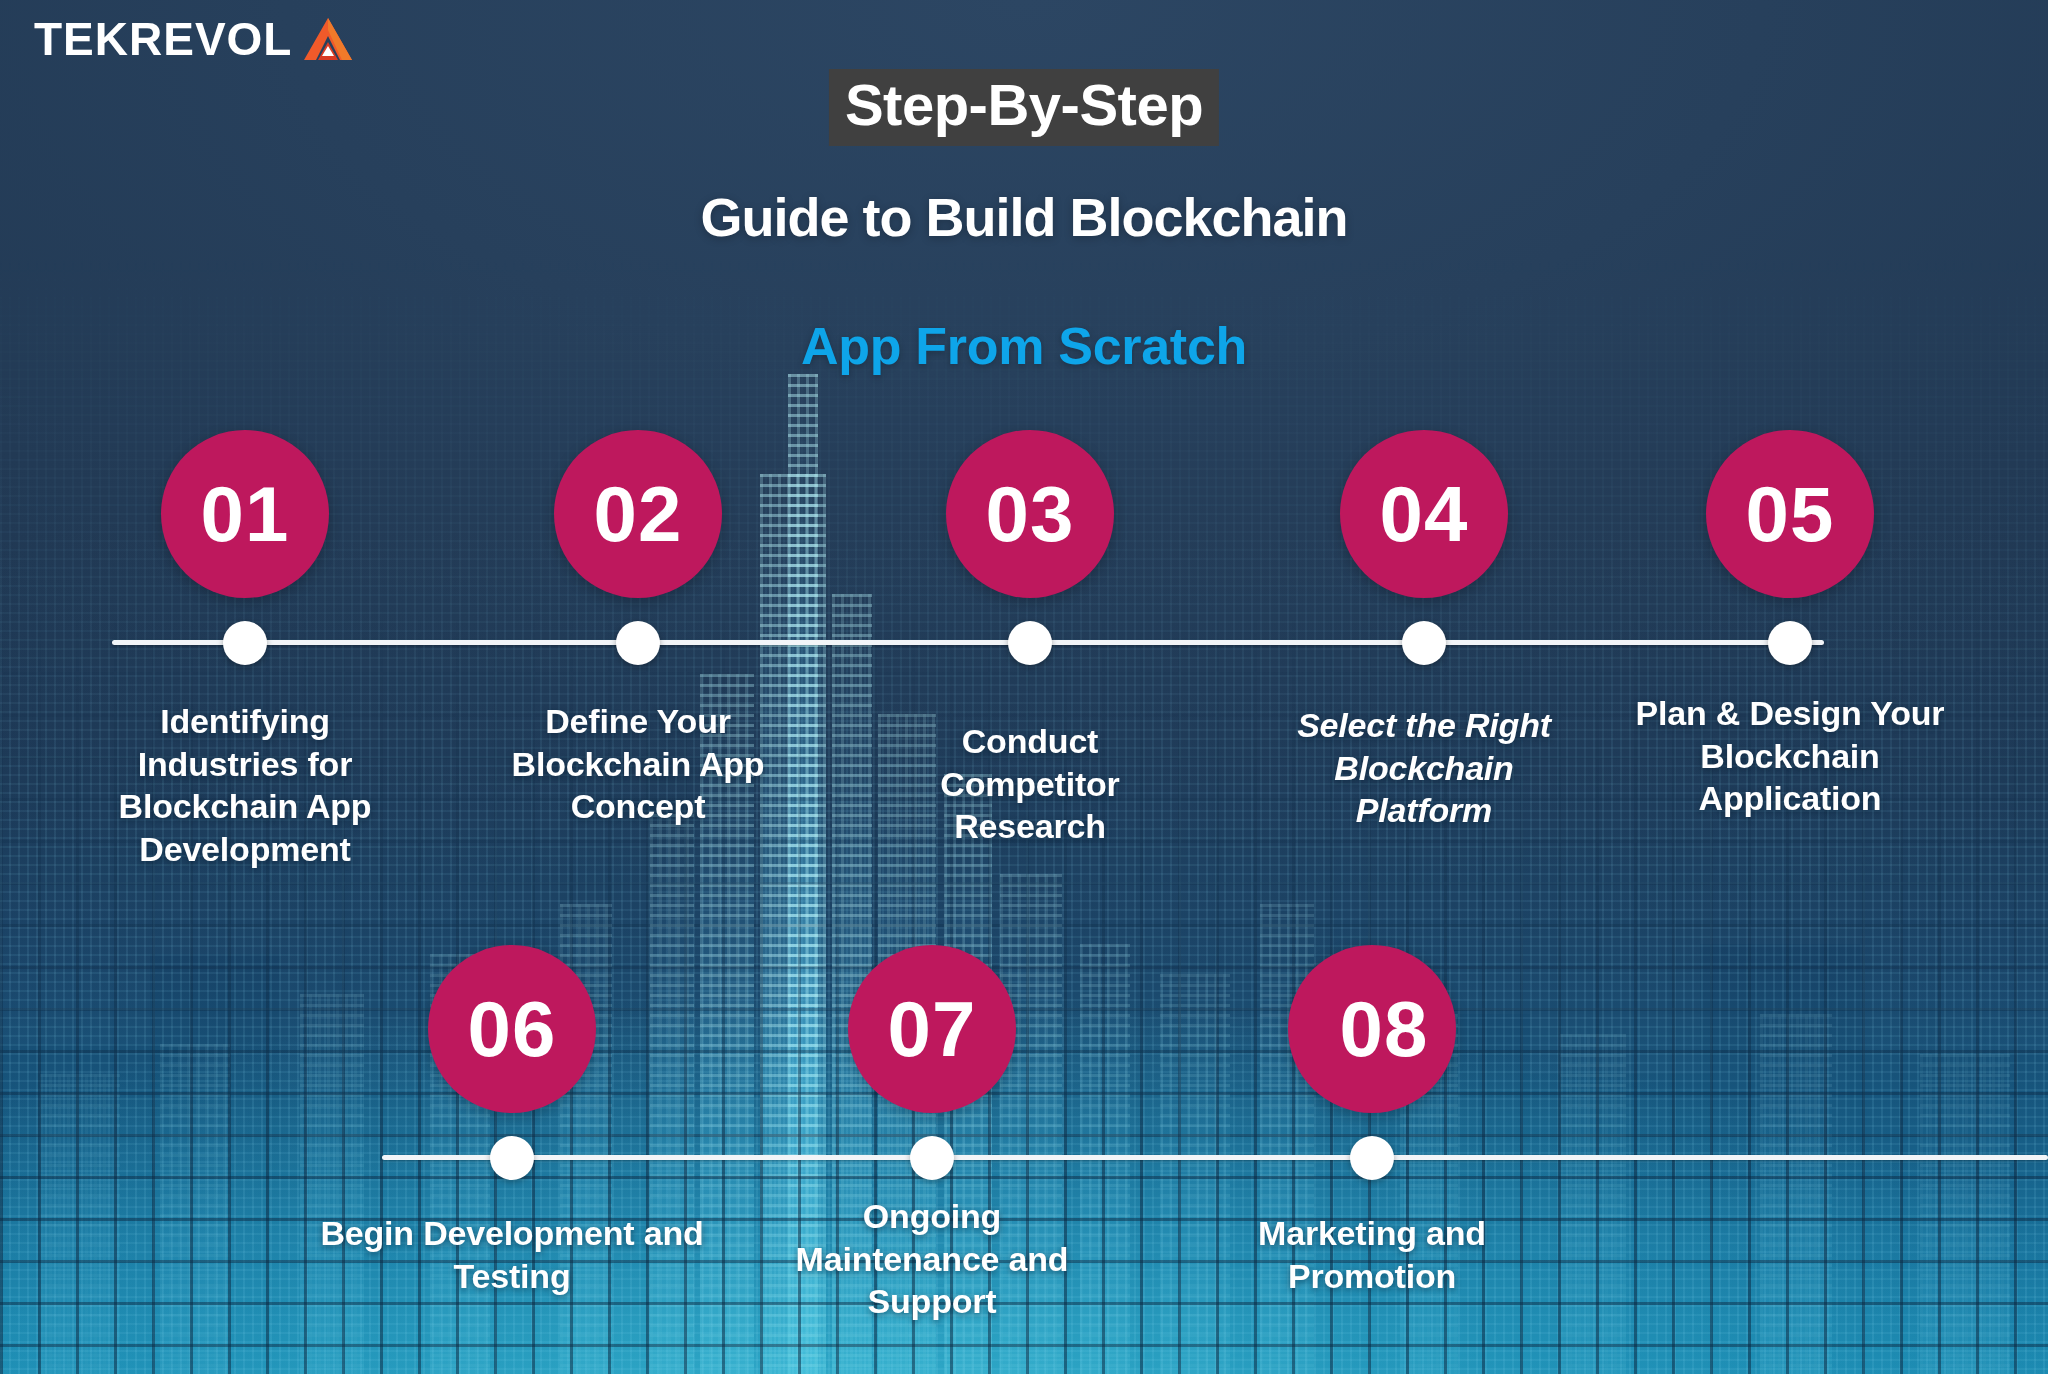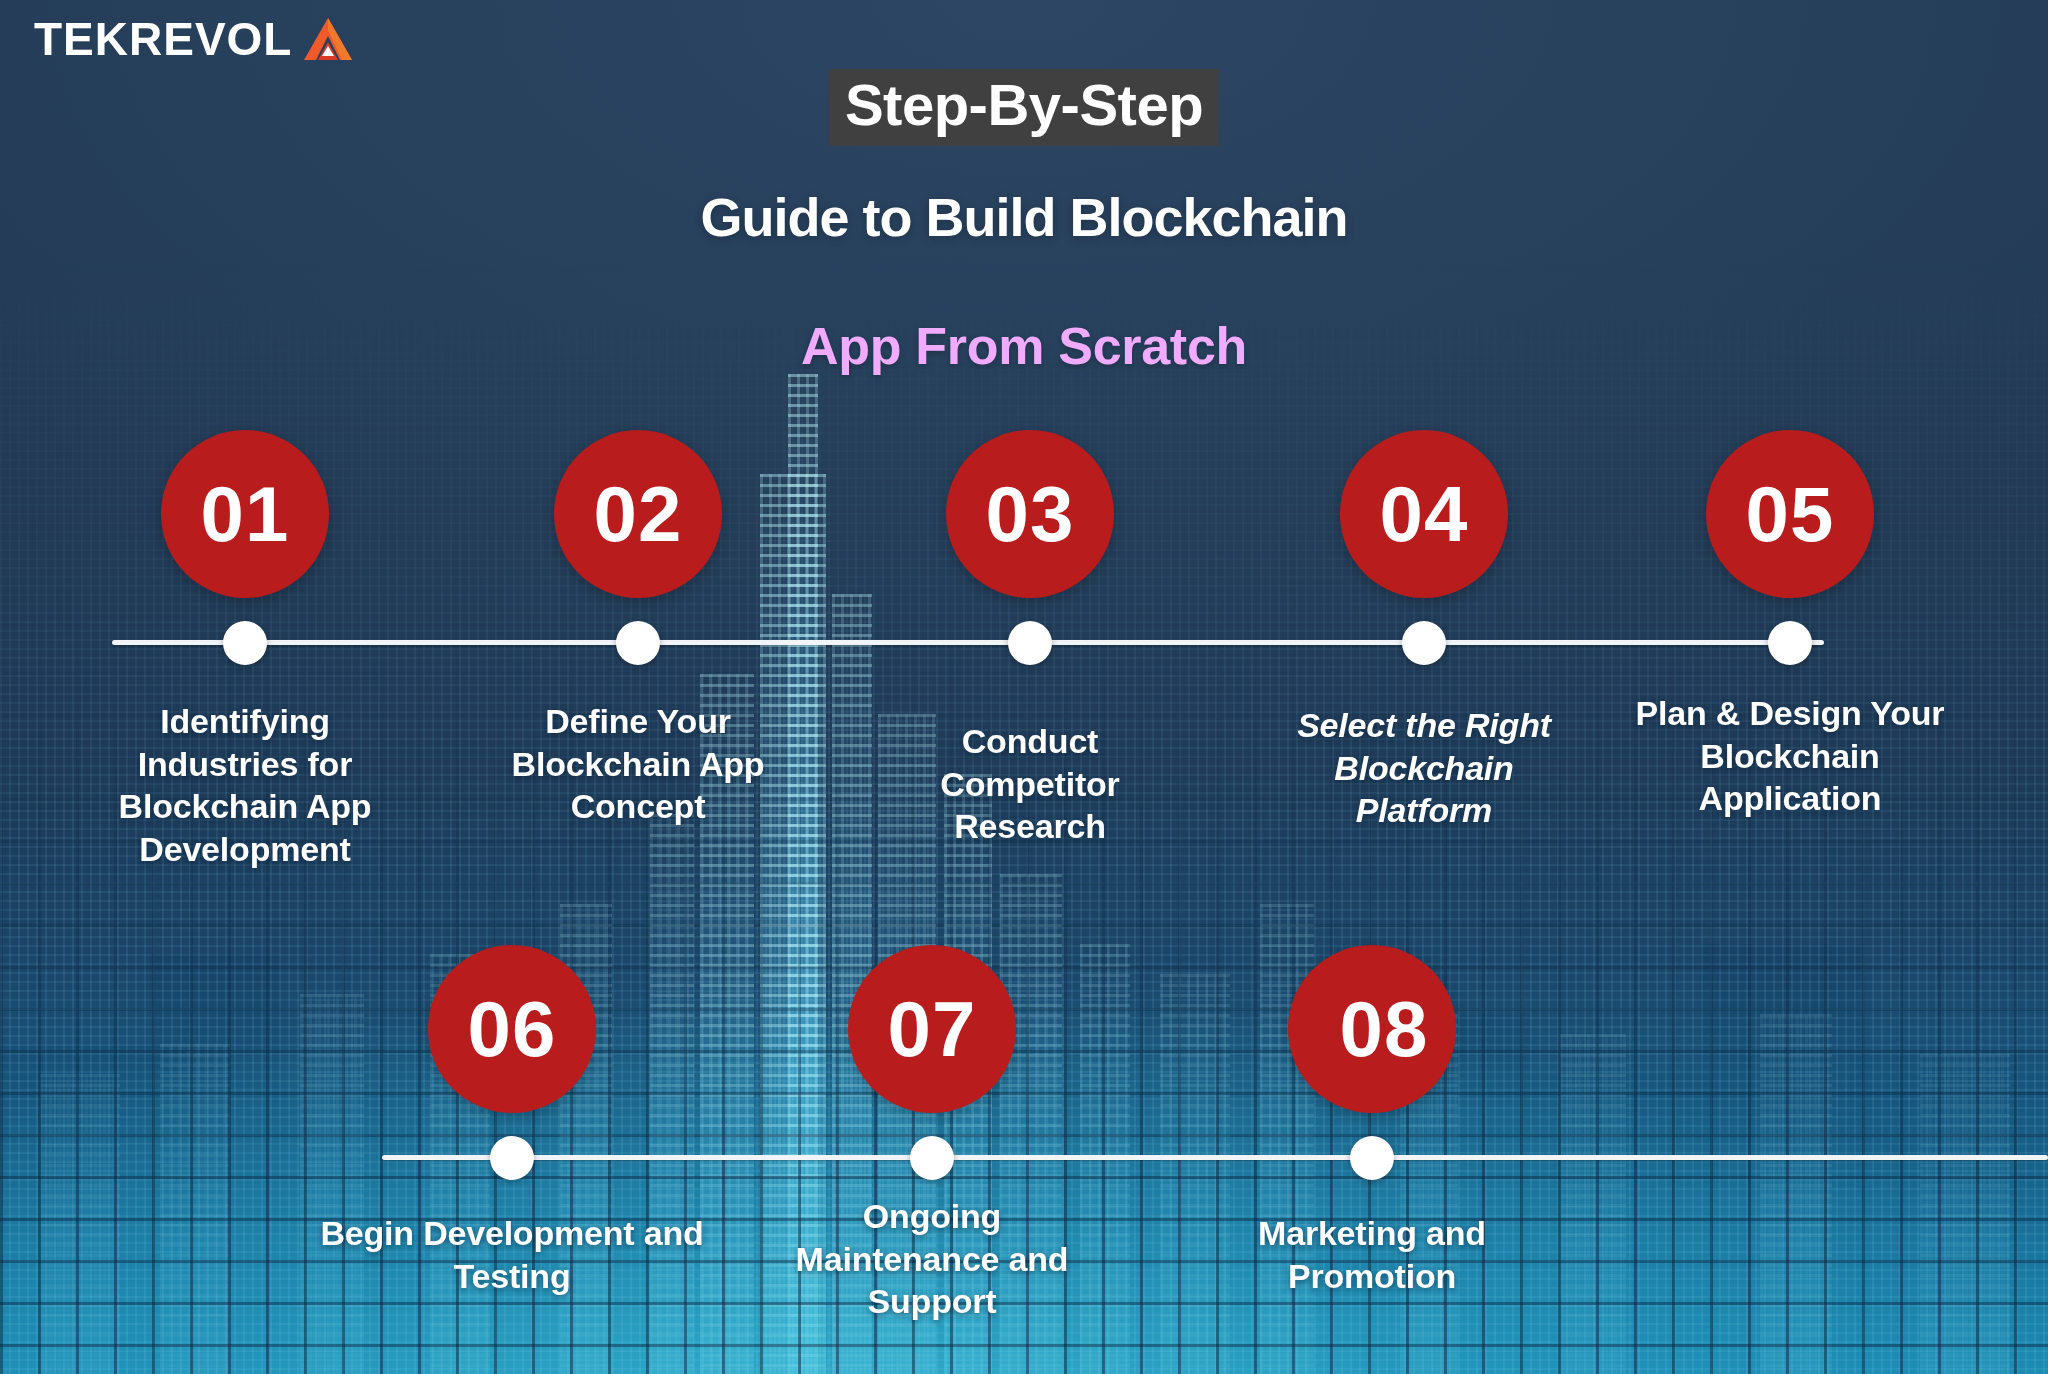--- a/index.html
+++ b/index.html
@@ -80,37 +80,37 @@
   .tagbox .tagtext {
     font-size:58px; font-weight:bold; color:#ffffff; line-height:1.05; letter-spacing:-0.5px;
   }
   .headline {
     position:absolute; left:0; right:0; top:190px; text-align:center;
     font-size:54px; font-weight:bold; color:#ffffff; letter-spacing:-1px; line-height:1;
     text-shadow:0 2px 8px rgba(0,0,0,0.25);
   }
   .subhead {
     position:absolute; left:0; right:0; top:320px; text-align:center;
-    font-size:52px; font-weight:bold; color:#f0abfc; letter-spacing:-0.3px; line-height:1;
+    font-size:52px; font-weight:bold; color:#0ea5e9; letter-spacing:-0.3px; line-height:1;
     text-shadow:0 2px 6px rgba(0,0,0,0.25);
   }
 
   
   .rail {
     position:absolute; height:5px; background:#f2f5f8; border-radius:3px;
     box-shadow:0 1px 3px rgba(0,0,0,0.28);
   }
   .rail-top    { left:112px; width:1712px; top:640px; }
   .rail-bottom { left:382px; width:1666px; top:1155px; }
 
   .node { position:absolute; }
   .badge {
     position:absolute; left:50%; transform:translateX(-50%);
     width:168px; height:168px; border-radius:50%;
-    background:#b91c1c;
+    background:#be185d;
     display:flex; align-items:center; justify-content:center;
     box-shadow:0 4px 14px rgba(0,0,0,0.22);
   }
   .badge span {
     font-size:78px; font-weight:bold; color:#ffffff; letter-spacing:1px; line-height:1;
   }
   .dot {
     position:absolute; left:50%; transform:translate(-50%,-50%);
     width:44px; height:44px; border-radius:50%; background:#ffffff;
     box-shadow:0 2px 6px rgba(0,0,0,0.3);

